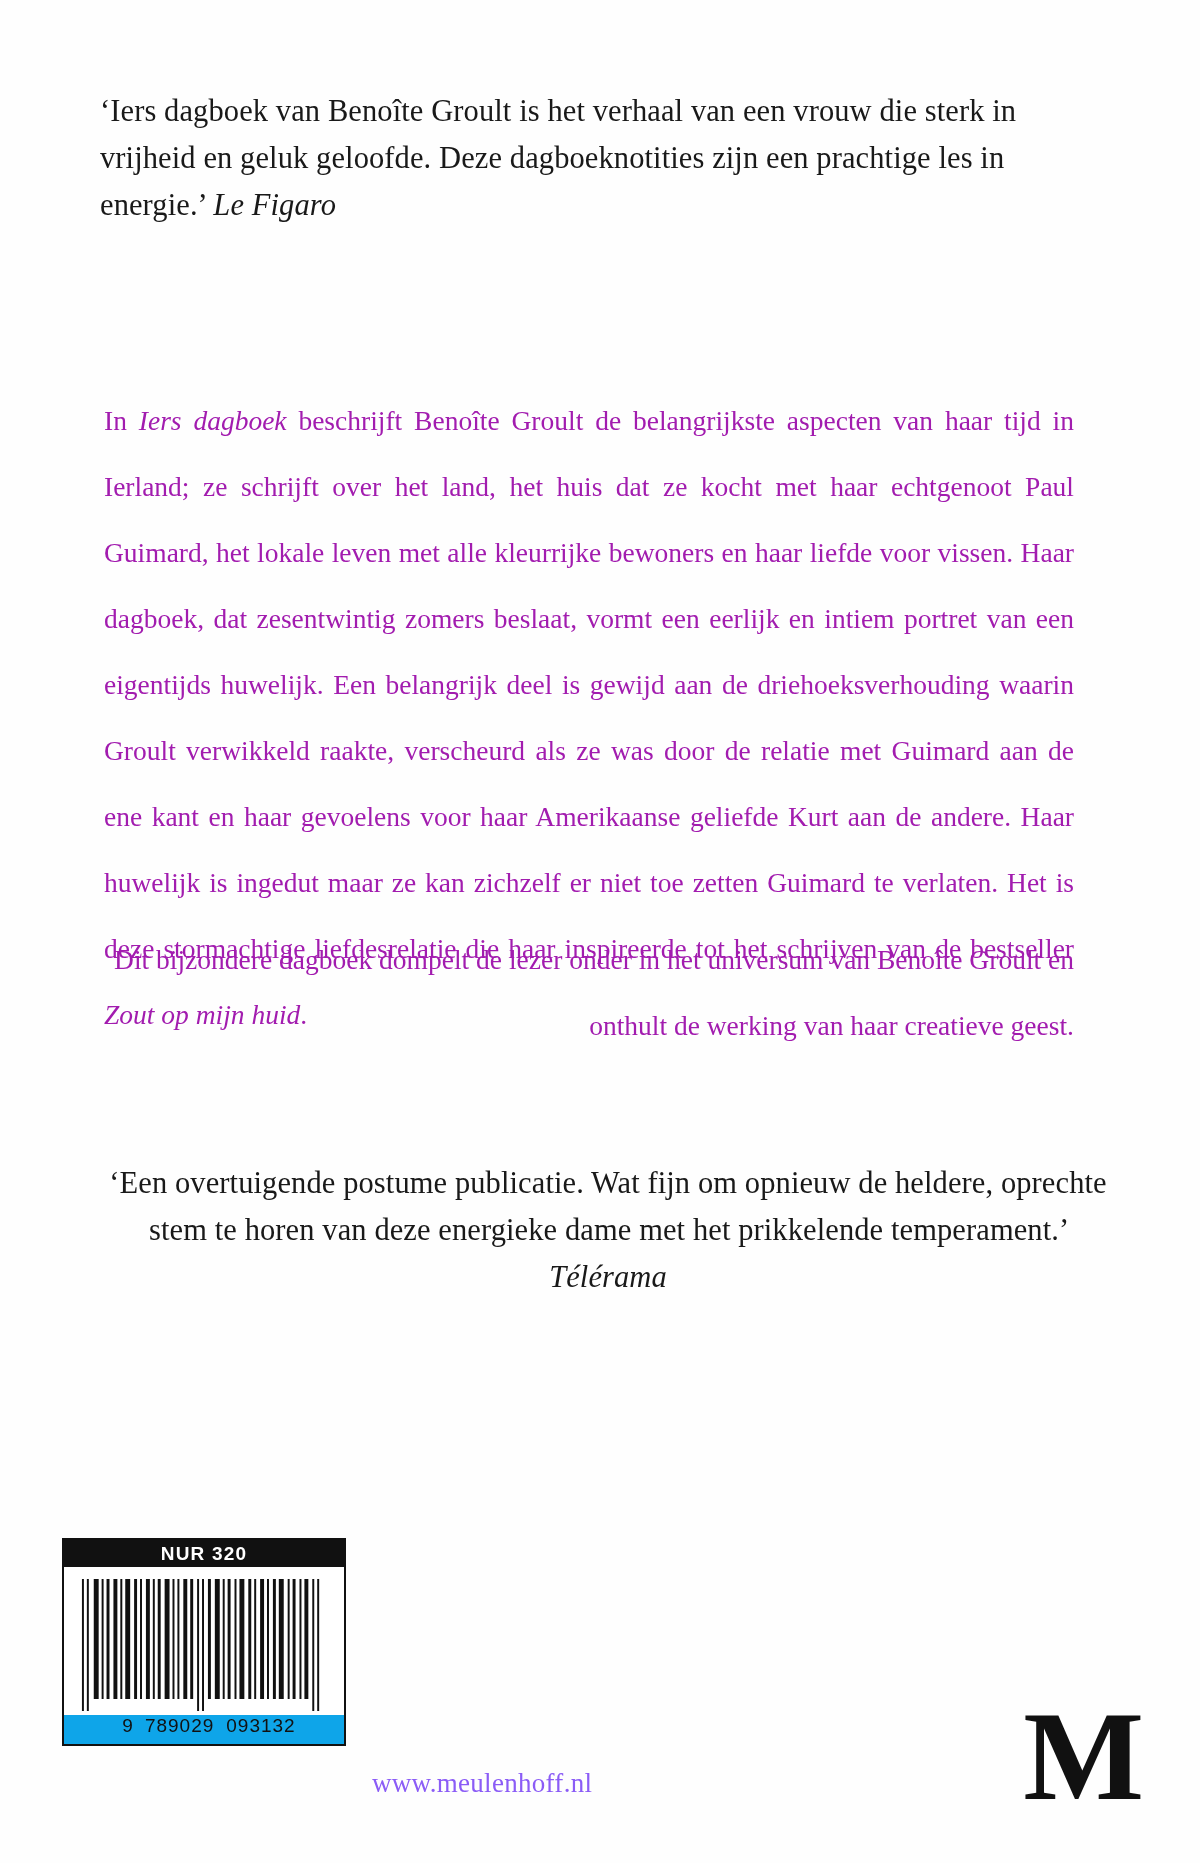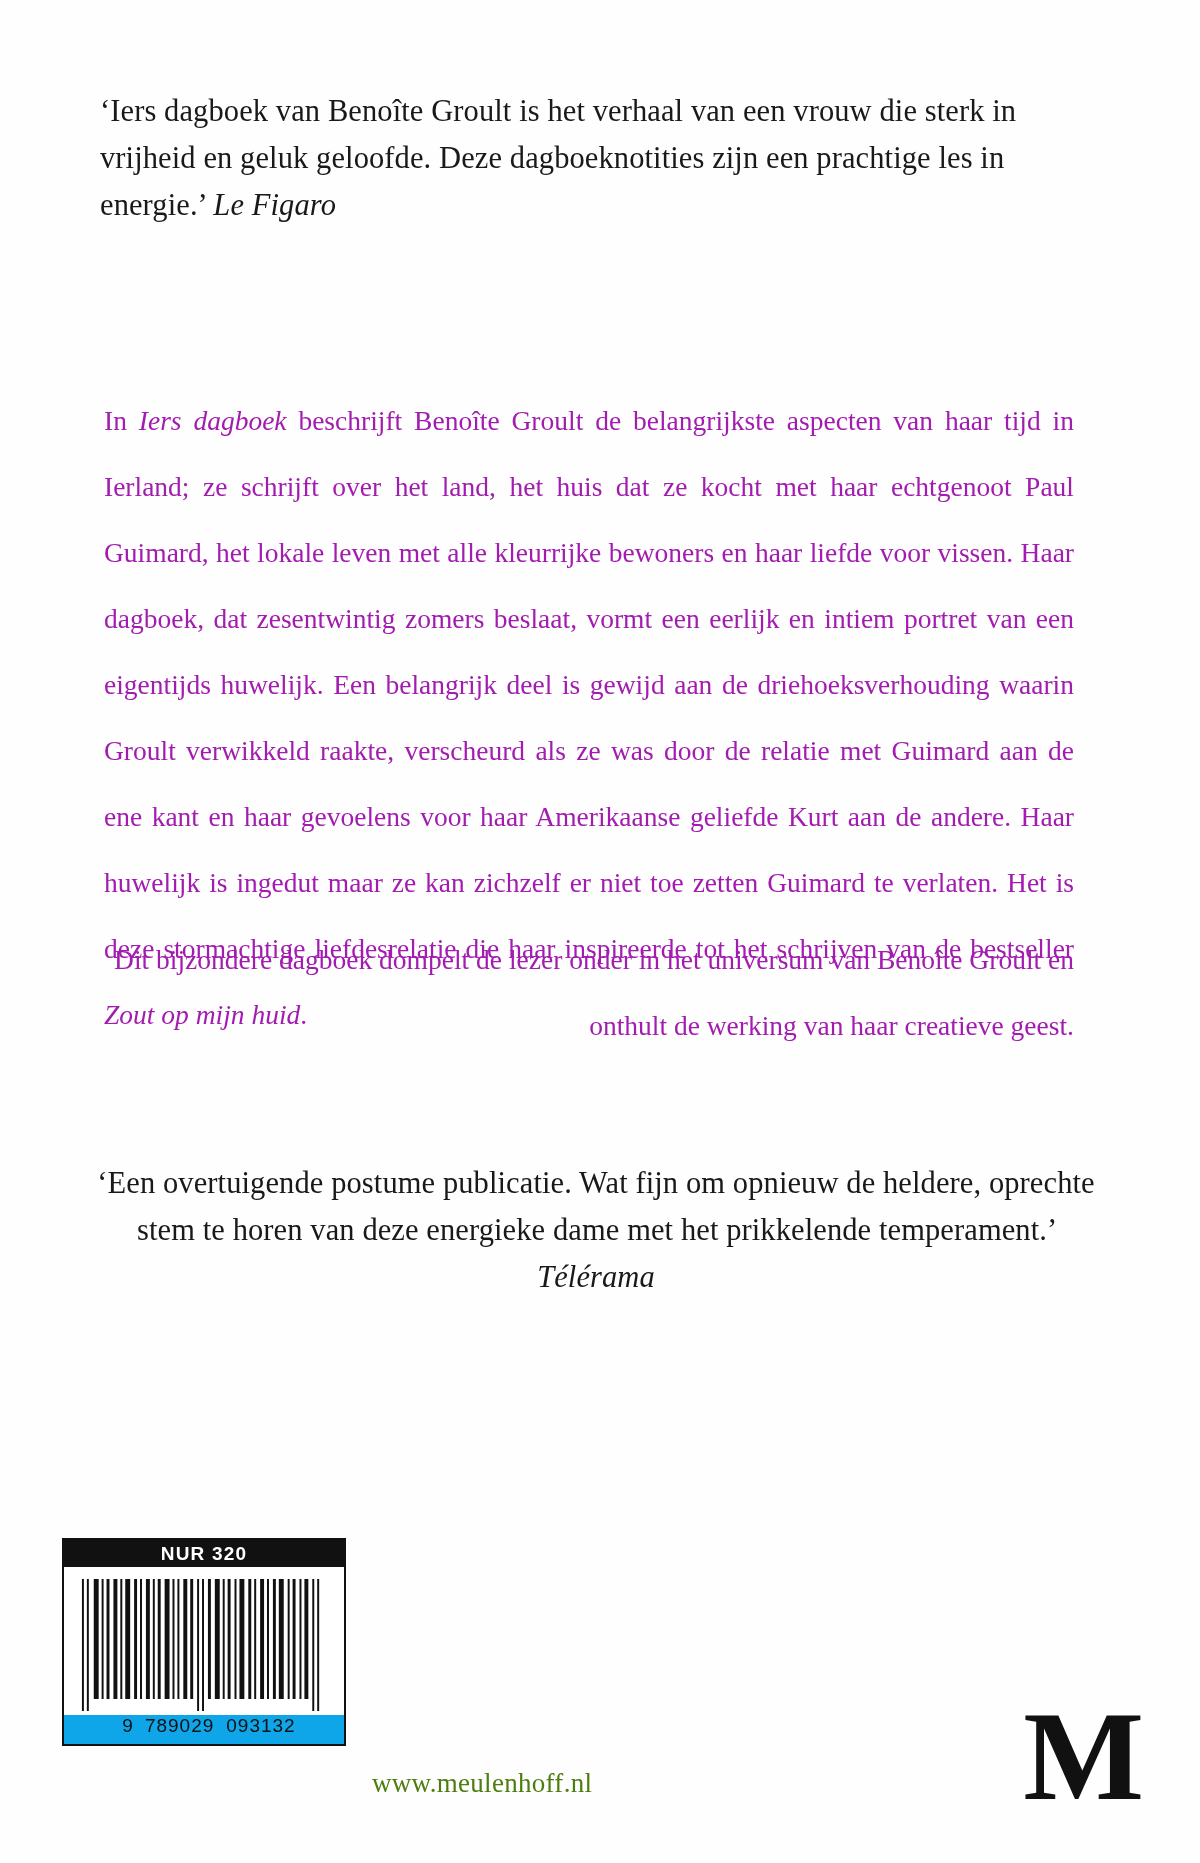--- a/index.html
+++ b/index.html
@@ -29,21 +29,21 @@
     top: 88px;
     width: 1000px;
     text-align: left;
     font-size: 30.5px;
     line-height: 47px;
     letter-spacing: 0.1px;
     color: #191919;
   }
   .pullquote-bottom {
     position: absolute;
-    left: 96px;
+    left: 108px;
     top: 1160px;
     width: 1000px;
     text-align: center;
     font-size: 30.5px;
     line-height: 47px;
     letter-spacing: 0.1px;
     color: #191919;
   }
   .pullquote-top i,
   .pullquote-bottom i,
@@ -109,21 +109,21 @@
   }
   .ean-digits .grp { margin: 0 6px; }
 
   
   .website {
     position: absolute;
     left: 372px;
     top: 1768px;
     font-size: 27px;
     letter-spacing: 0.3px;
-    color: #4d7c0f;
+    color: #8b5cf6;
   }
   .publisher-logo {
     position: absolute;
     right: 58px;
     top: 1692px;
     font-family: "Liberation Serif", "DejaVu Serif", serif;
     font-weight: bold;
     font-size: 128px;
     line-height: 128px;
     color: #111111;

